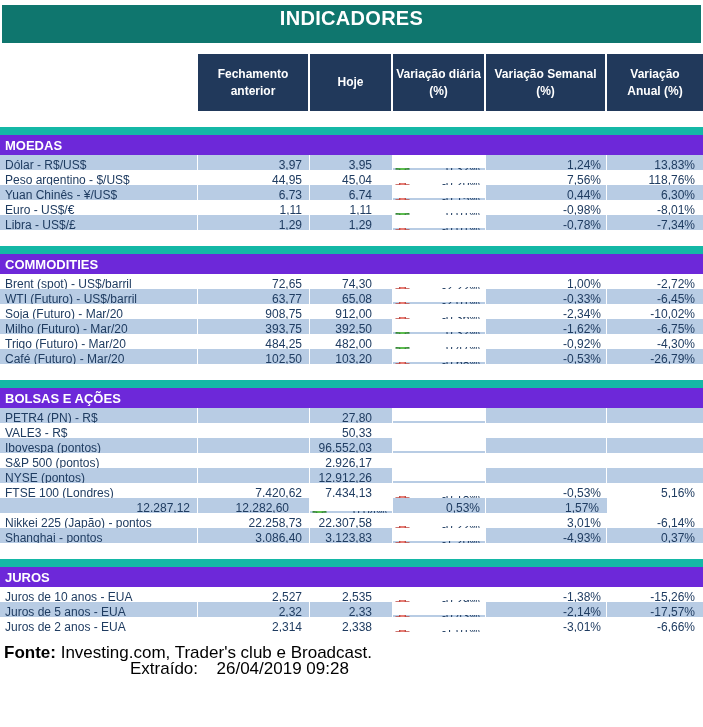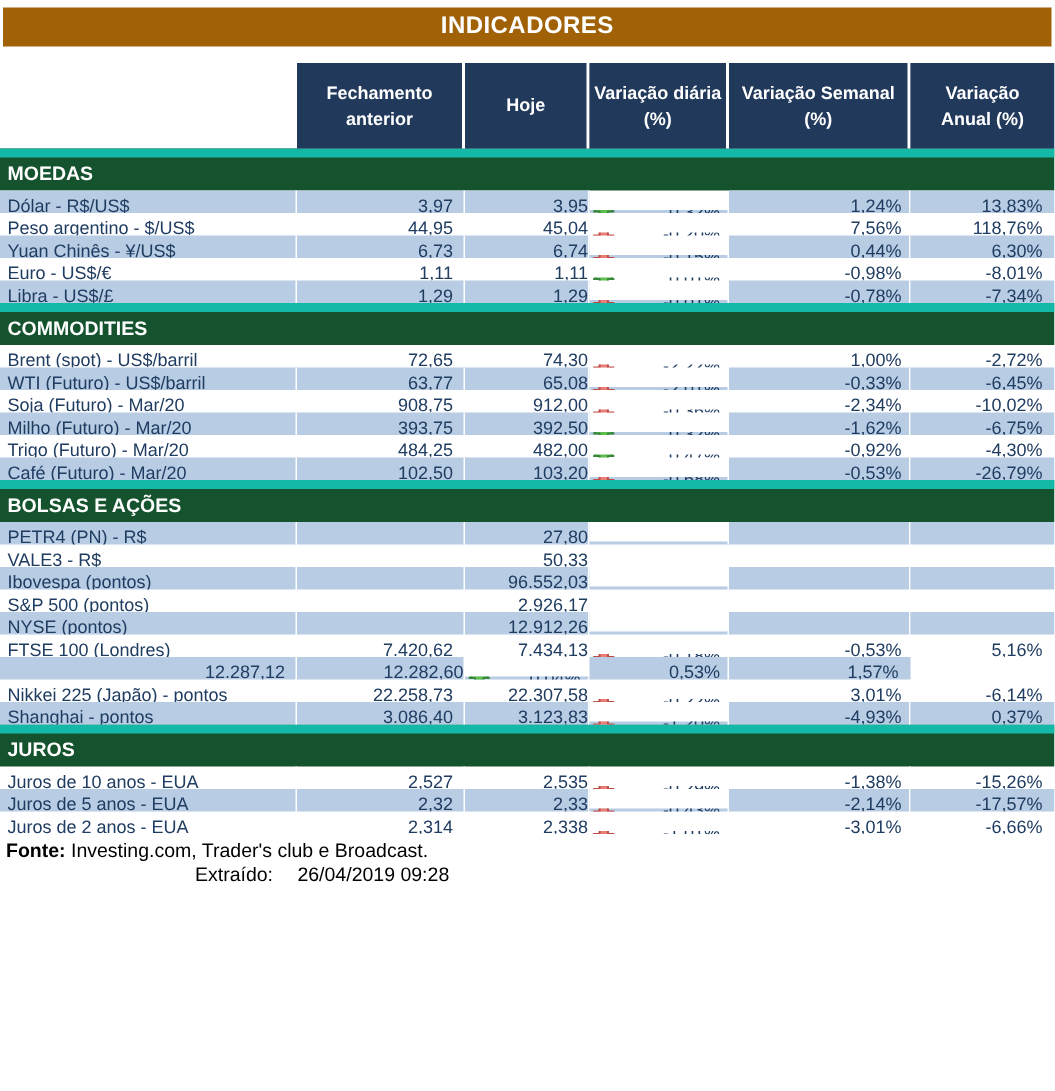--- a/index.html
+++ b/index.html
@@ -6,25 +6,25 @@
   body {
     width: 703px; height: 727px;
     background: #ffffff;
     font-family: "Liberation Sans", sans-serif;
     overflow: hidden;
   }
   .page { position: relative; width: 703px; height: 727px; }
 
   .title-bar {
     margin: 5px 2px 0 2px;
-    height: 26px;
-    background: #a16207;
+    height: 38px;
+    background: #0f766e;
     color: #ffffff;
     font-weight: bold;
-    font-size: 16px;
+    font-size: 20px;
     text-align: center;
     line-height: 26px;
     letter-spacing: 0.3px;
   }
 
   .grid-cols {
     display: grid;
     grid-template-columns: 198px 112px 83px 93px 121px 96px;
   }
 
@@ -41,55 +41,56 @@
     text-align: center;
     line-height: 1.35;
     border-right: 2px solid #ffffff;
     box-sizing: border-box;
   }
   .hcell:last-child { border-right: none; }
   .hcell.spacer { background: transparent; border-right: none; }
 
   .band {
     height: 28px;
-    background: #14532d;
-    border-top: 6px solid #14b8a6;
+    background: #6d28d9;
+    border-top: 8px solid #14b8a6;
     color: #ffffff;
     font-weight: bold;
     font-size: 13px;
     padding: 3px 0 0 5px;
     box-sizing: border-box;
+    margin-top: 16px;
   }
 
   .row { height: 15px; font-size: 12px; color: #1F3C61; }
   .row .cell {
     line-height: 21px;
     white-space: nowrap;
     overflow: hidden;
     border-right: 1px solid #ffffff;
     box-sizing: border-box;
     background: transparent;
   }
   .row.striped .cell { background: #B8CCE4; }
   .cell.label   { padding-left: 5px; }
   .cell.num     { text-align: right; }
   .cell.hoje    { padding-right: 7px; }
-  .cell.fech    { padding-right: 0; }
+  .cell.fech    { padding-right: 20px; }
   .cell.diaria  {
     display: flex;
     justify-content: space-between;
     align-items: center;
     padding: 0 5px 0 2px;
     margin-top: 13px;
   }
   .cell.semanal { padding-right: 5px; text-align: right; }
   .cell.anual   { padding-right: 8px; border-right: none; }
   .arrow-slot { width: 16px; height: 17px; display: inline-flex; align-items: center; }
 
-  .footer { margin-top: 3px; padding-left: 4px; font-size: 13px; color: #000; }
+  .footer { margin-top: 13px; padding-left: 4px; font-size: 17px; color: #000; }
   .footer .line { line-height: 15px; }
   .footer .bold { font-weight: bold; }
   .footer .extraido { margin-left: 126px; margin-top: 1px; }
   .footer .gap { display: inline-block; width: 9px; }
 </style>
 </head>
 <body>
 
 <div class="page">
 

